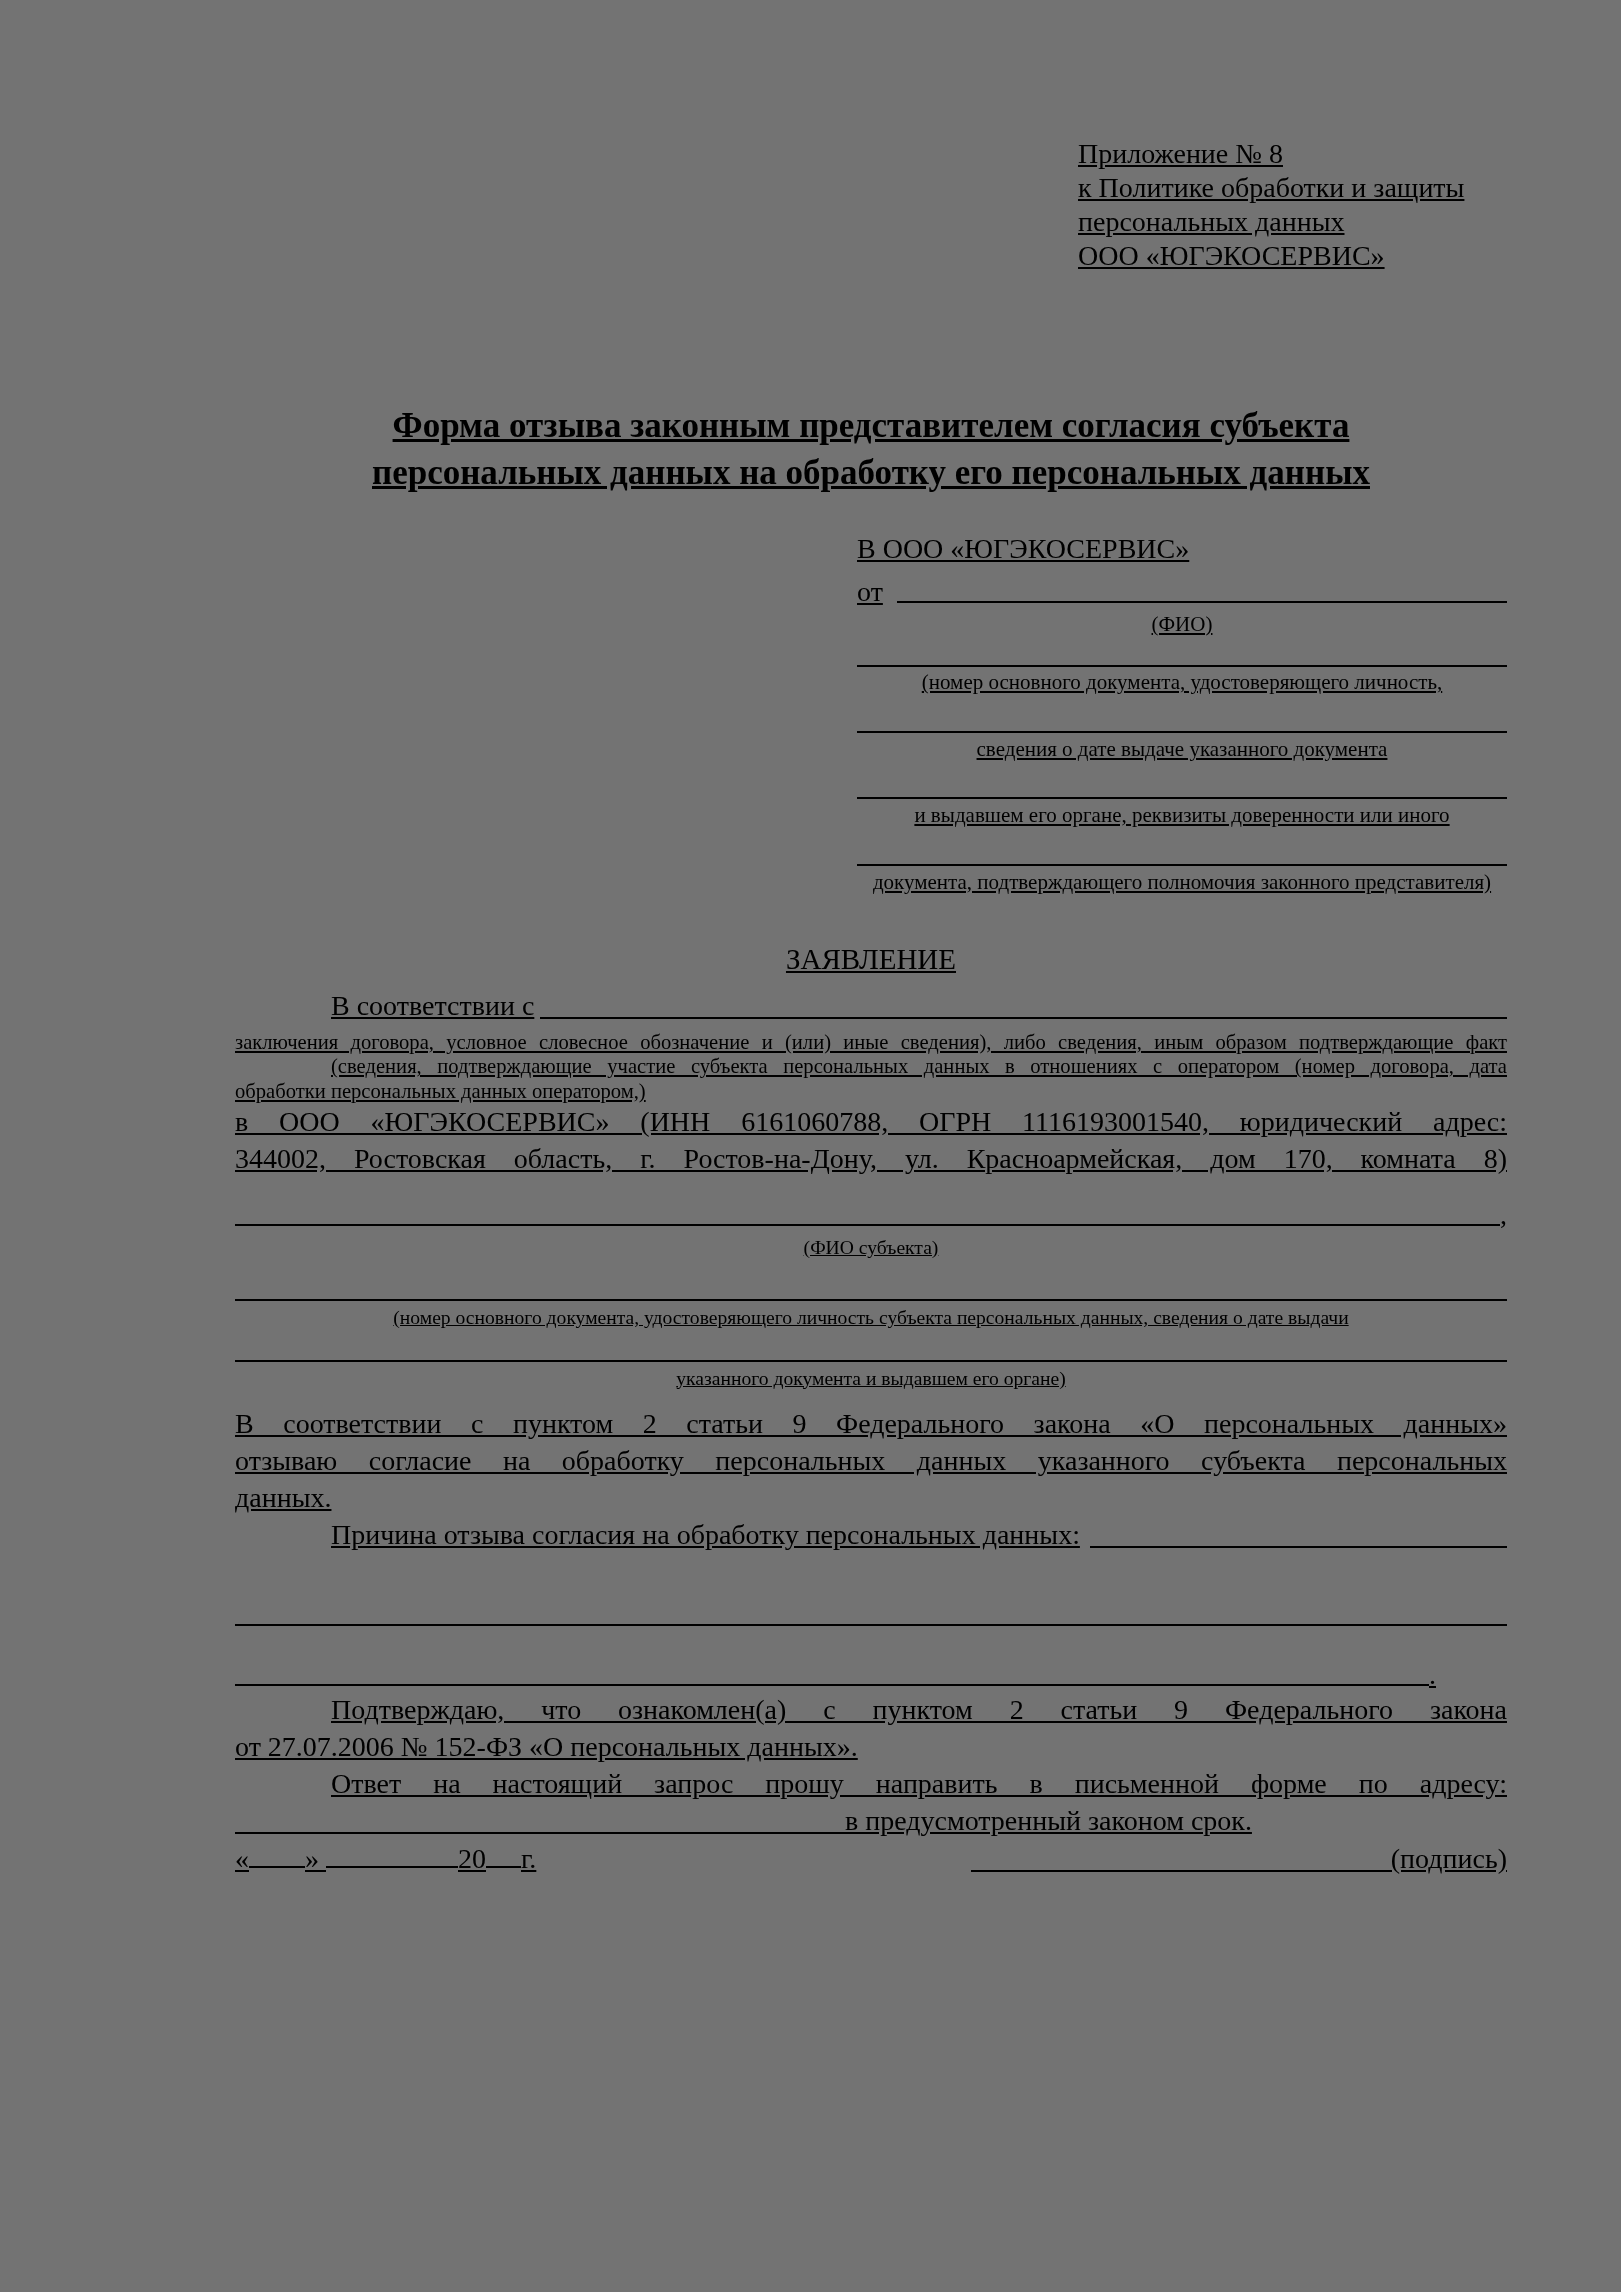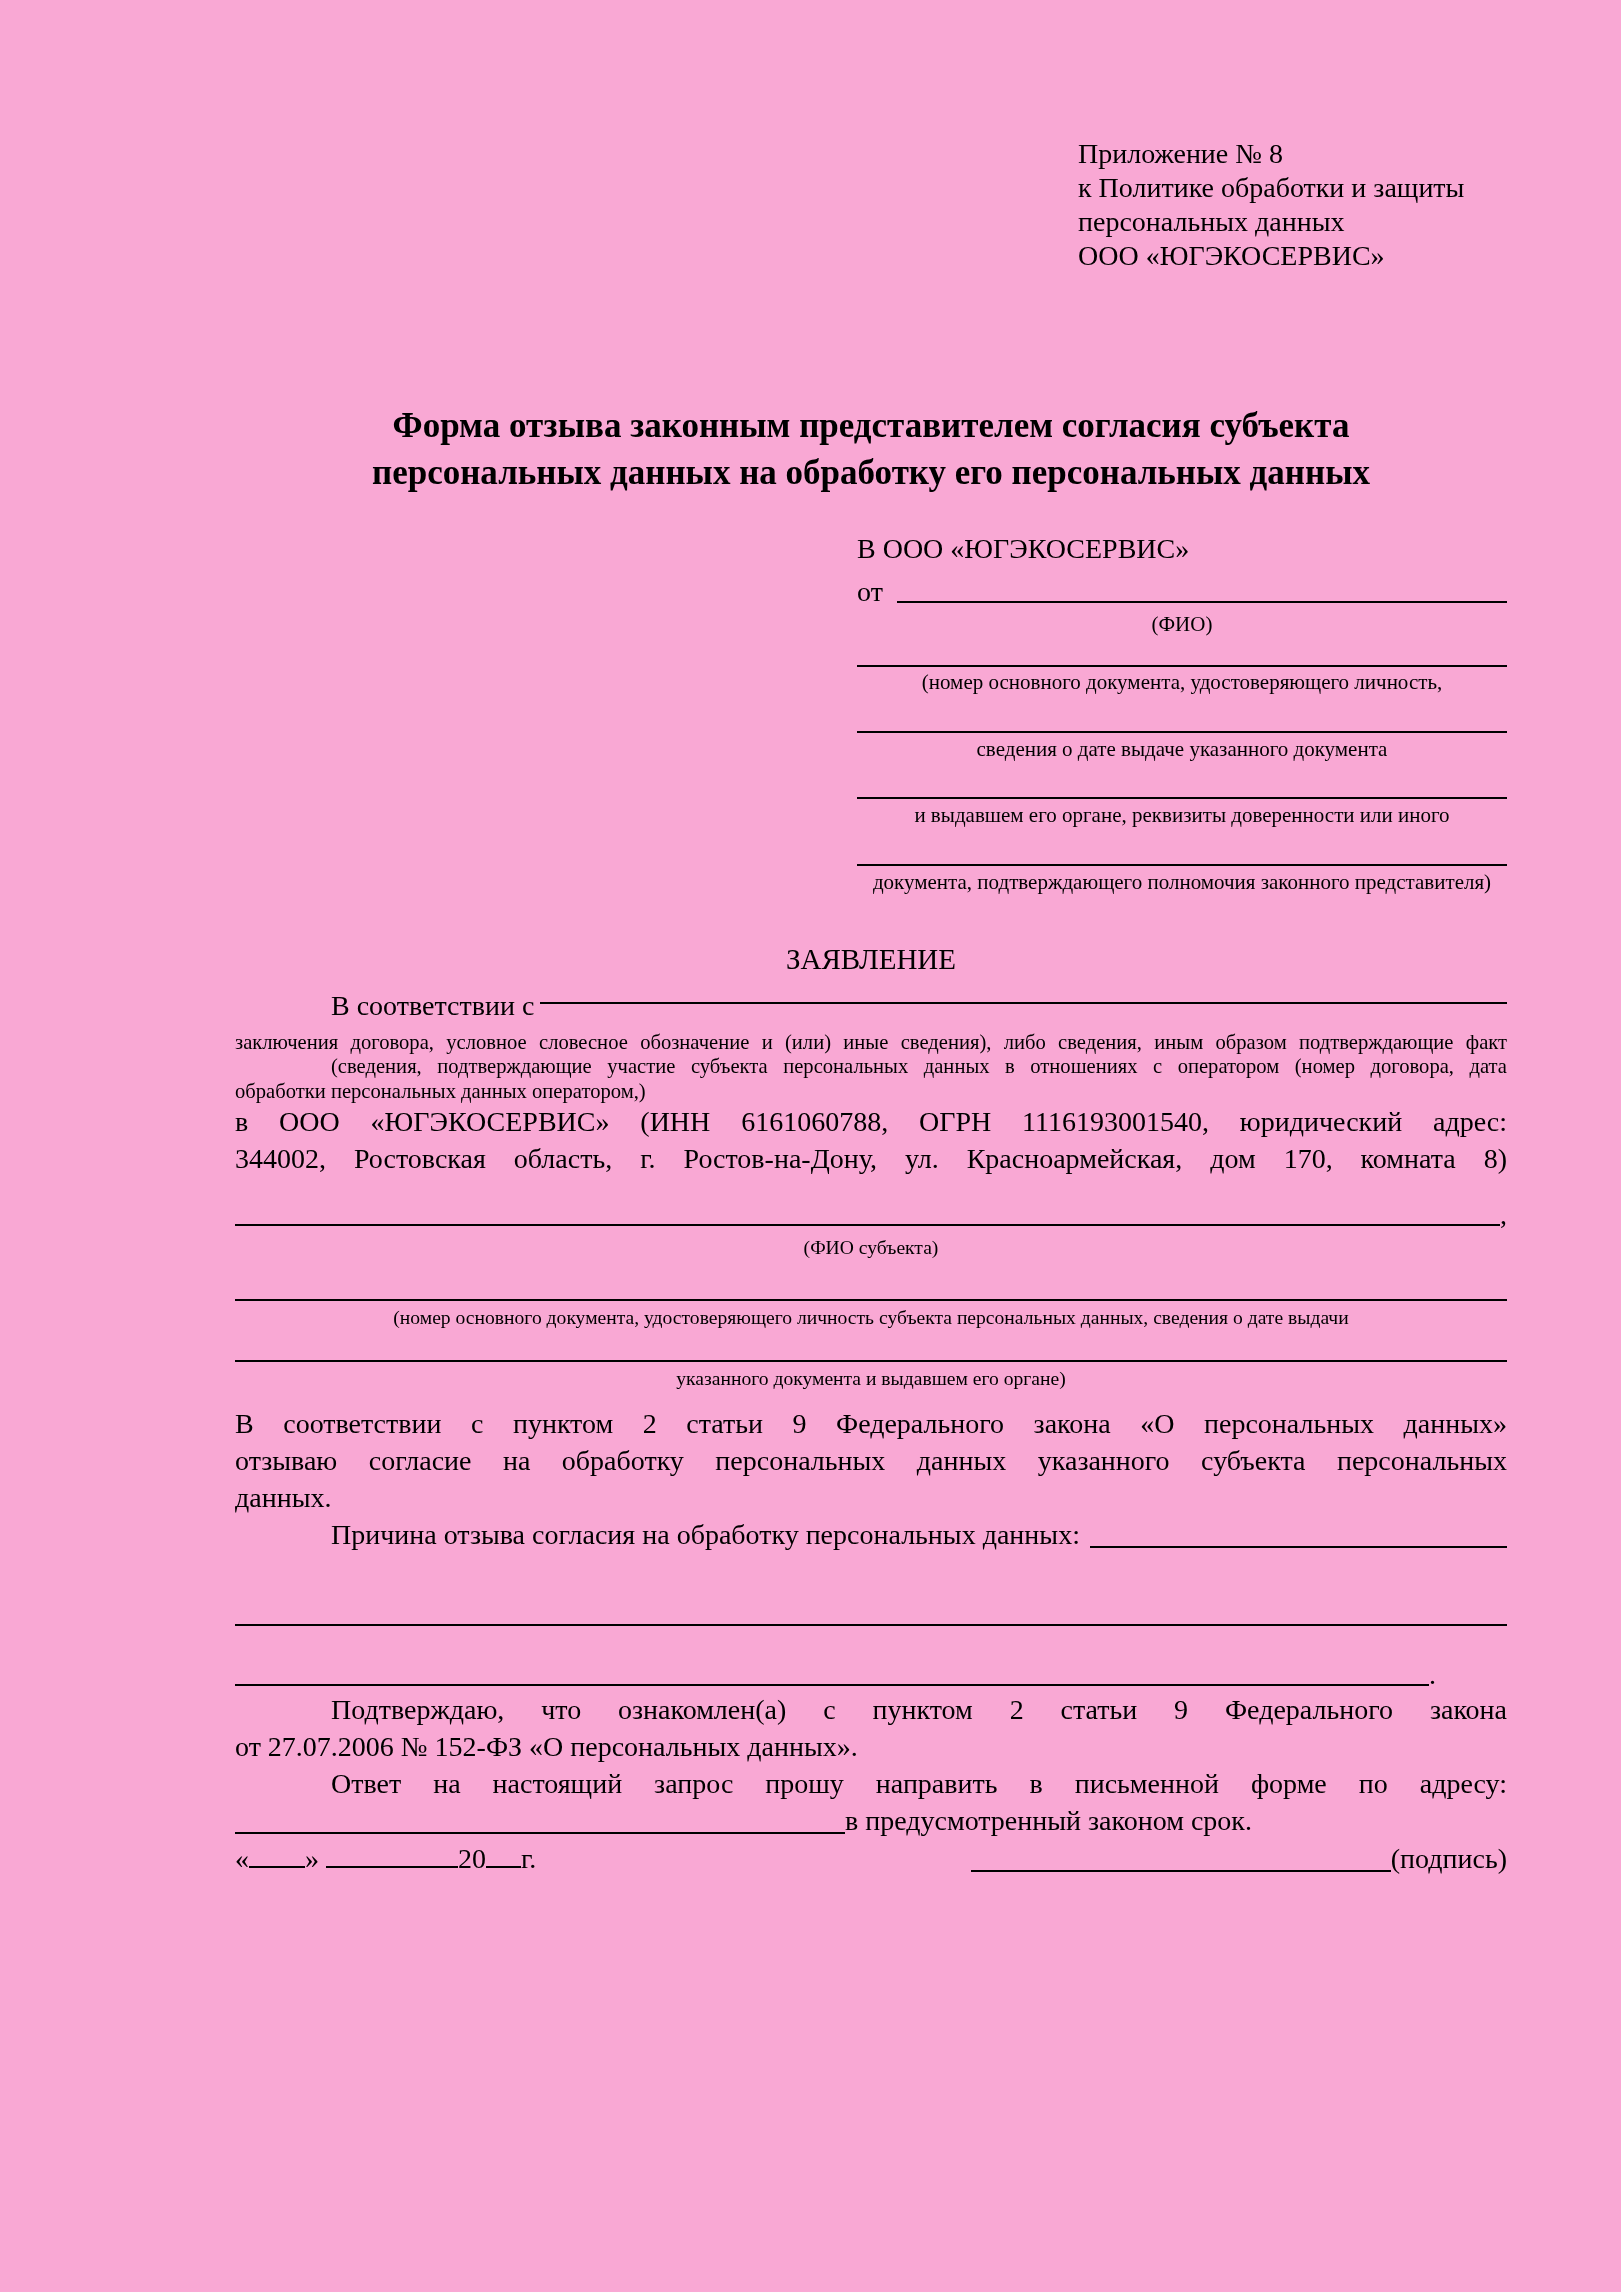--- a/index.html
+++ b/index.html
@@ -1,40 +1,41 @@
 <!DOCTYPE html>
 <html><head>
 <meta charset="utf-8">
 <style>
   html,body { margin:0; padding:0; background:#e8e8e8; }
   .page {
     position:relative;
     width:1621px; height:2293px;
     margin:0 auto;
-    background:#f9a8d4;
+    background:#737373;
     color:#000000;
     font-family:"Liberation Serif", serif;
     font-size:28px;
     box-sizing:border-box;
     padding:137px 114px 0 235px;
     overflow:hidden;
+    text-decoration:underline;
   }
   .hdr { margin-left:843px; line-height:34px; white-space:nowrap; }
   .title { margin-top:129px; text-align:center; font-weight:bold; font-size:35px; line-height:47px; }
   .addr { margin-left:622px; margin-top:35px; }
   .addr-to { line-height:35px; }
   .row { display:flex; align-items:flex-end; }
   .fill { flex:1; border-bottom:2.9px solid #000; margin-bottom:4.9px; }
   .from-row { margin-top:9.8px; }
   .from-row .lbl { margin-right:13.7px; }
   .cap { font-size:21px; line-height:25.5px; text-align:center; margin-top:3.9px; }
   .blank { height:0; border-bottom:2.9px solid #000; }
   .bl-1 { margin-top:27.4px; } .bl-n { margin-top:35px; }
   .heading { text-align:center; font-size:29px; margin-top:47px; line-height:35px; }
-  .acc-row { margin-top:9.8px; line-height:37px;align-items:center; }
+  .acc-row { margin-top:9.8px; line-height:37px; }
   .acc-row .ind { width:96px; flex:none; }
   .acc-row .lbl { margin-right:5.9px; white-space:nowrap; }
   .note { font-size:20.6px; line-height:24.5px; margin-top:5.9px; }
   .para { line-height:37px; }
   .jline { text-align:justify; text-align-last:justify; }
   .ind1 { padding-left:96px; }
   .comma-row { margin-top:21.6px; }
   .ccap { font-size:19.6px; line-height:25.5px; text-align:center; margin-top:3.9px; }
   .doc-bl1 { margin-top:39px; } .doc-bl2 { margin-top:29px; }
   .withdraw { margin-top:13.7px; }

